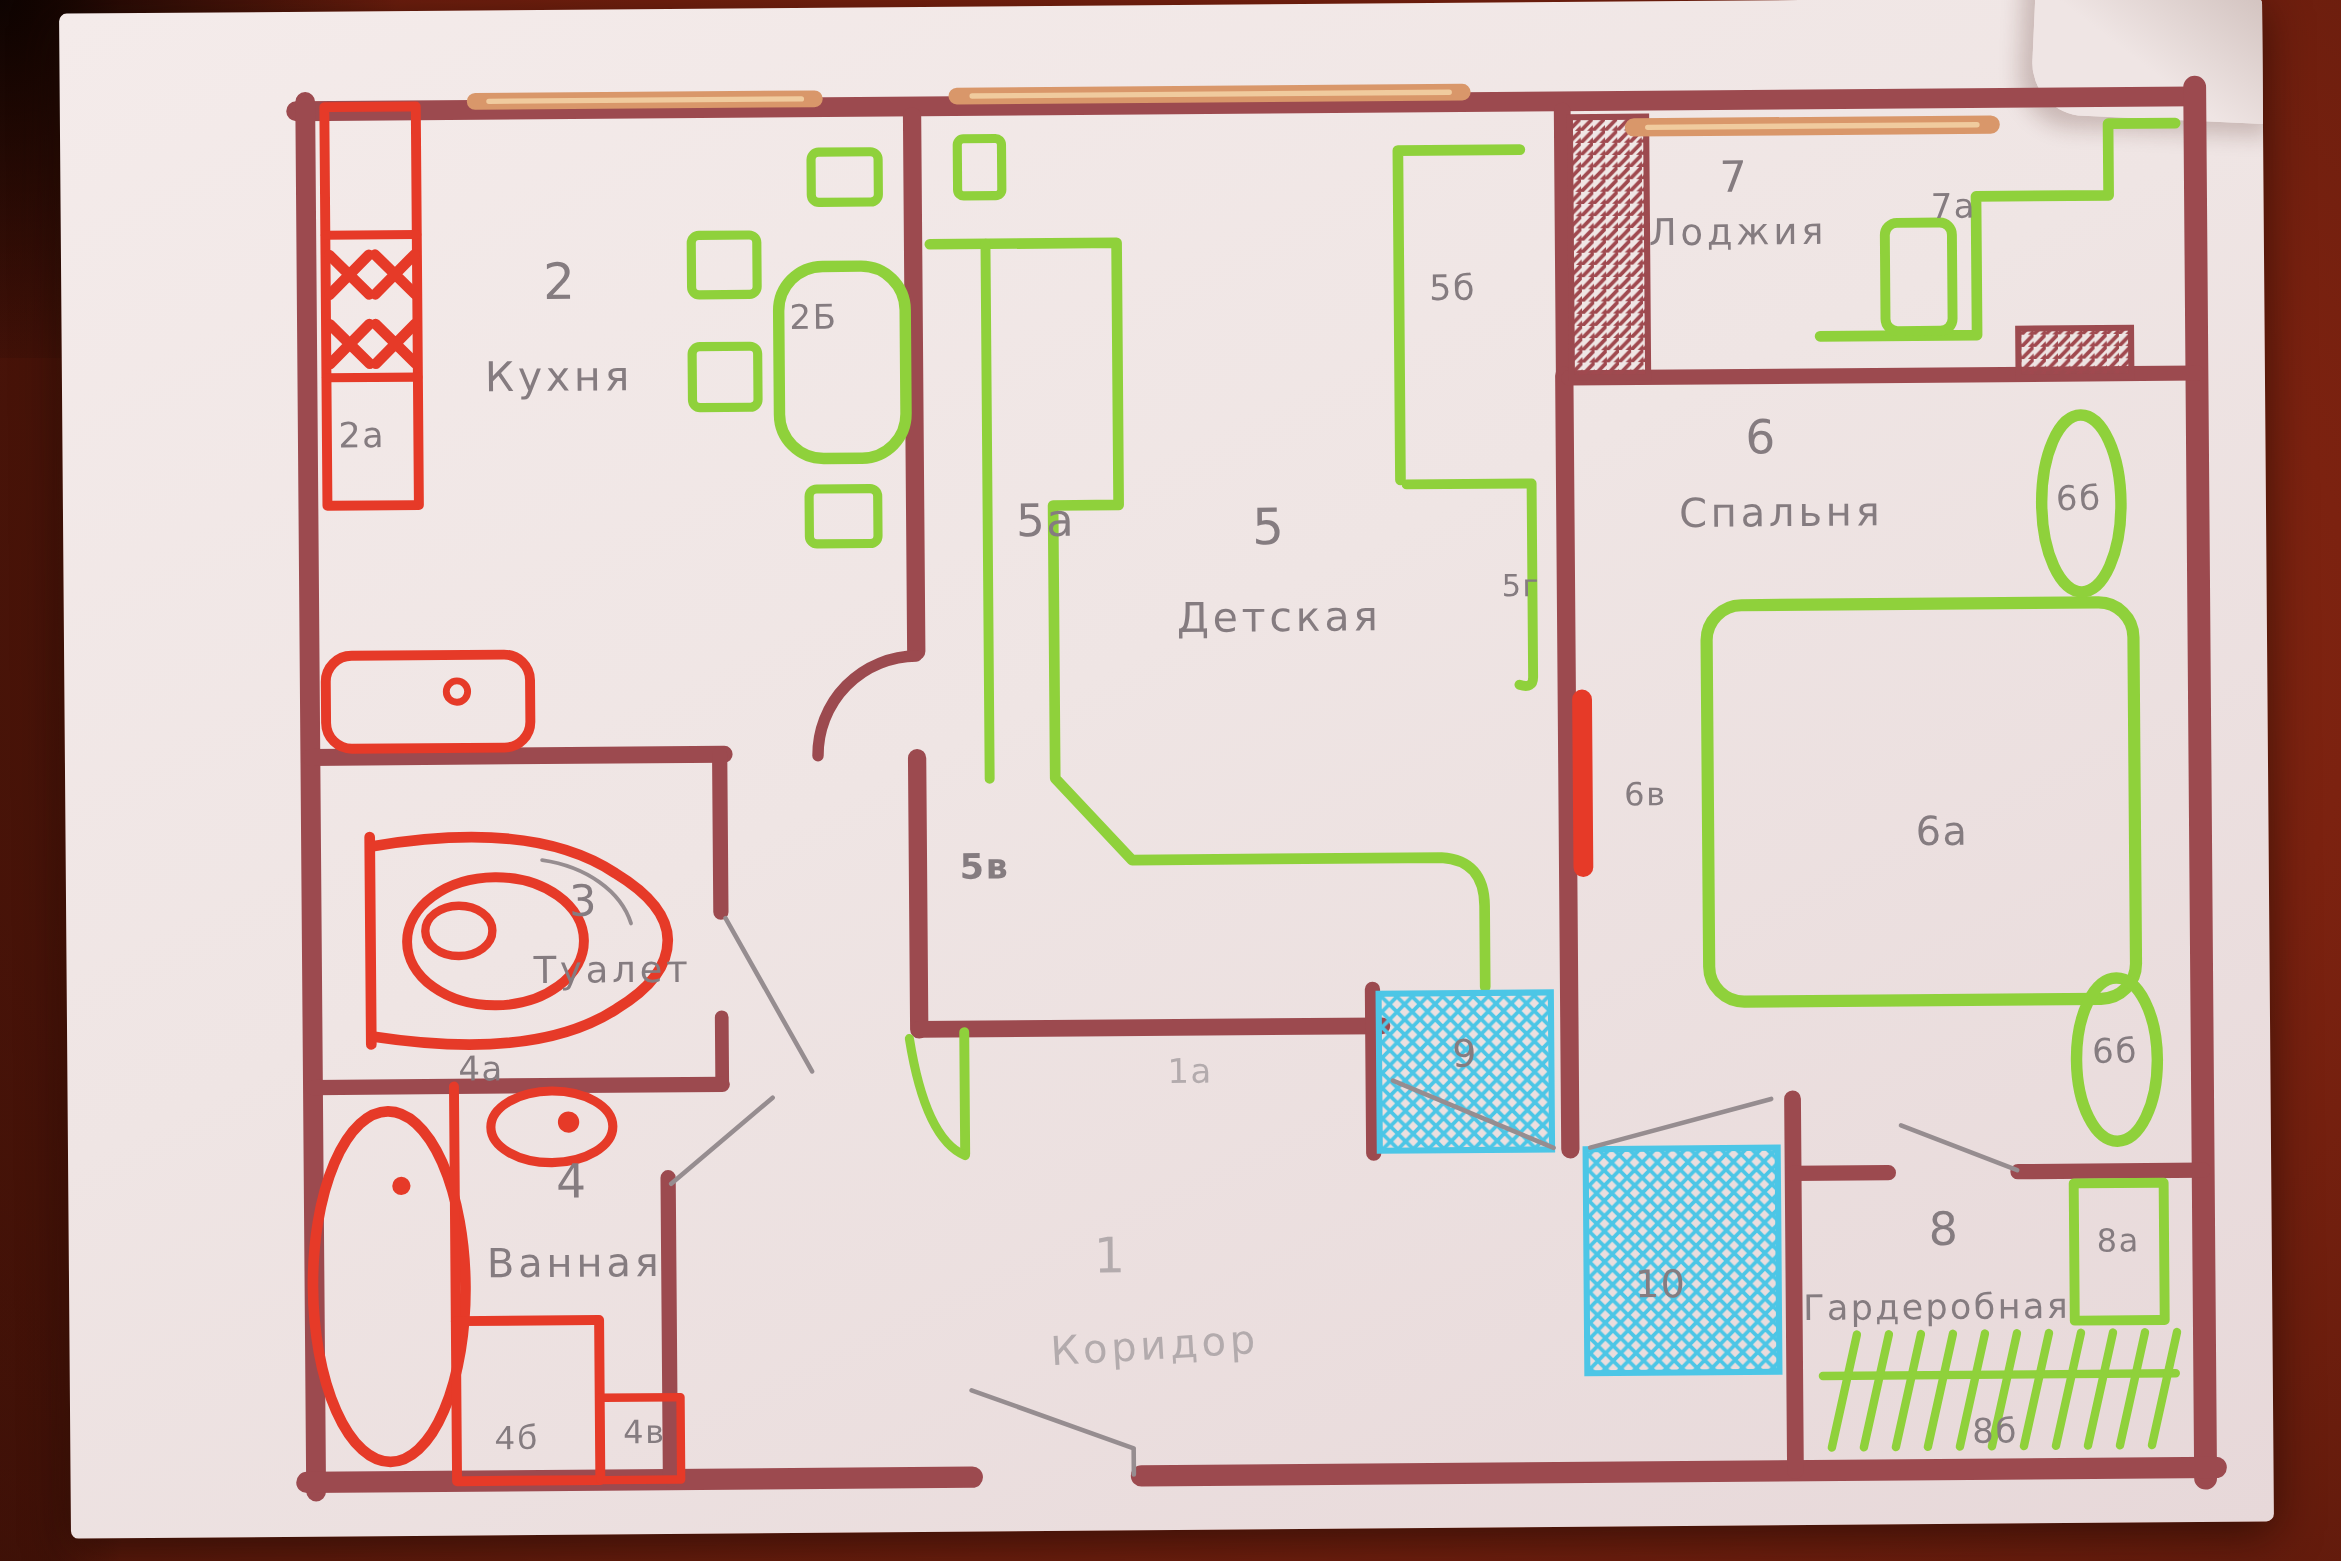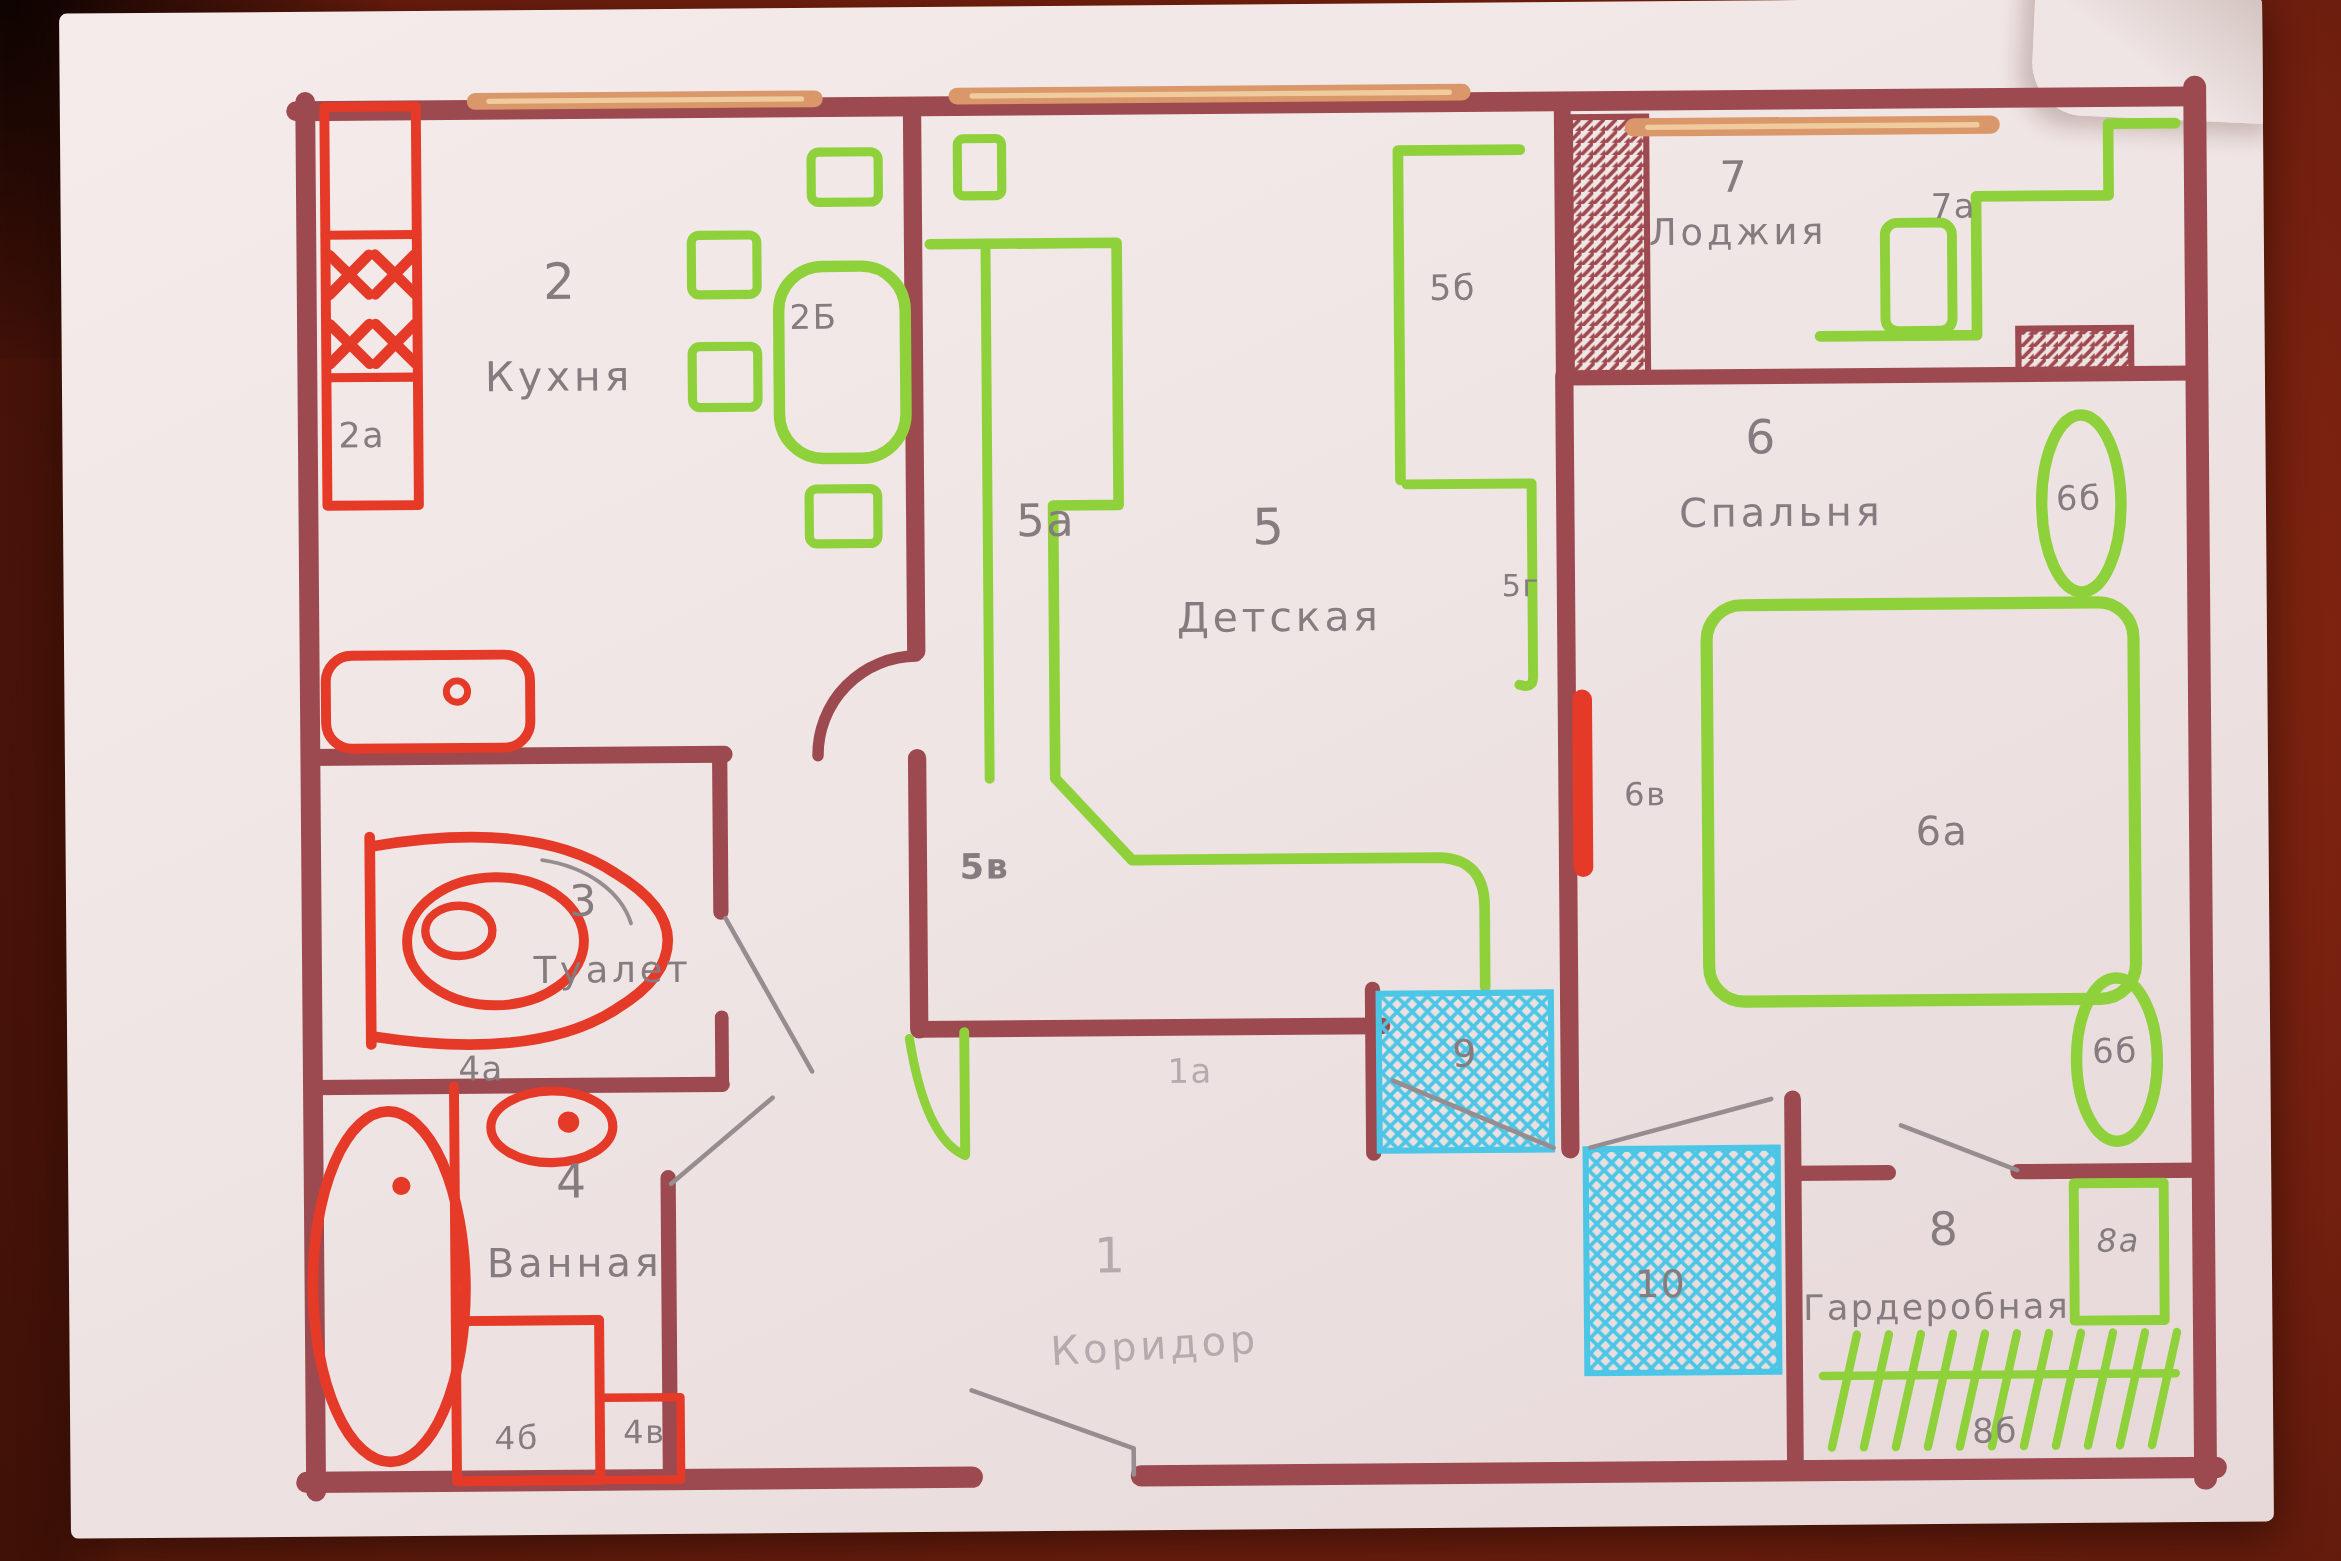--- a/index.html
+++ b/index.html
@@ -198,21 +198,21 @@
   <div class="lbl" style="left:2058px;top:488px;font-size:34px;">6б</div>
   <div class="lbl" style="left:2090px;top:1041px;font-size:34px;">6б</div>
   <div class="lbl" style="left:1596px;top:782px;font-size:32px;margin-left:28px;">6в</div>
 
   <div class="lbl" style="left:1724px;top:160px;font-size:43px;">7</div>
   <div class="lbl name" style="left:1653px;top:218px;font-size:37px;">Лоджия</div>
   <div class="lbl" style="left:1935px;top:195px;font-size:34px;">7а</div>
 
   <div class="lbl" style="left:1925px;top:1212px;font-size:46px;">8</div>
   <div class="lbl name" style="left:1799px;top:1296px;font-size:35px;letter-spacing:2.3px;">Гардеробная</div>
-  <div class="lbl" style="left:2093px;top:1232px;font-size:32px;font-style:italic;">8а</div>
+  <div class="lbl" style="left:2093px;top:1232px;font-size:32px;">8а</div>
   <div class="lbl" style="left:1967px;top:1420px;font-size:34px;">8б</div>
 
   <div class="lbl" style="left:1450px;top:1037px;font-size:38px;">9</div>
   <div class="lbl" style="left:1631px;top:1269px;font-size:38px;">10</div>
 
   </div>
 </div>
 
 
 </body></html>

